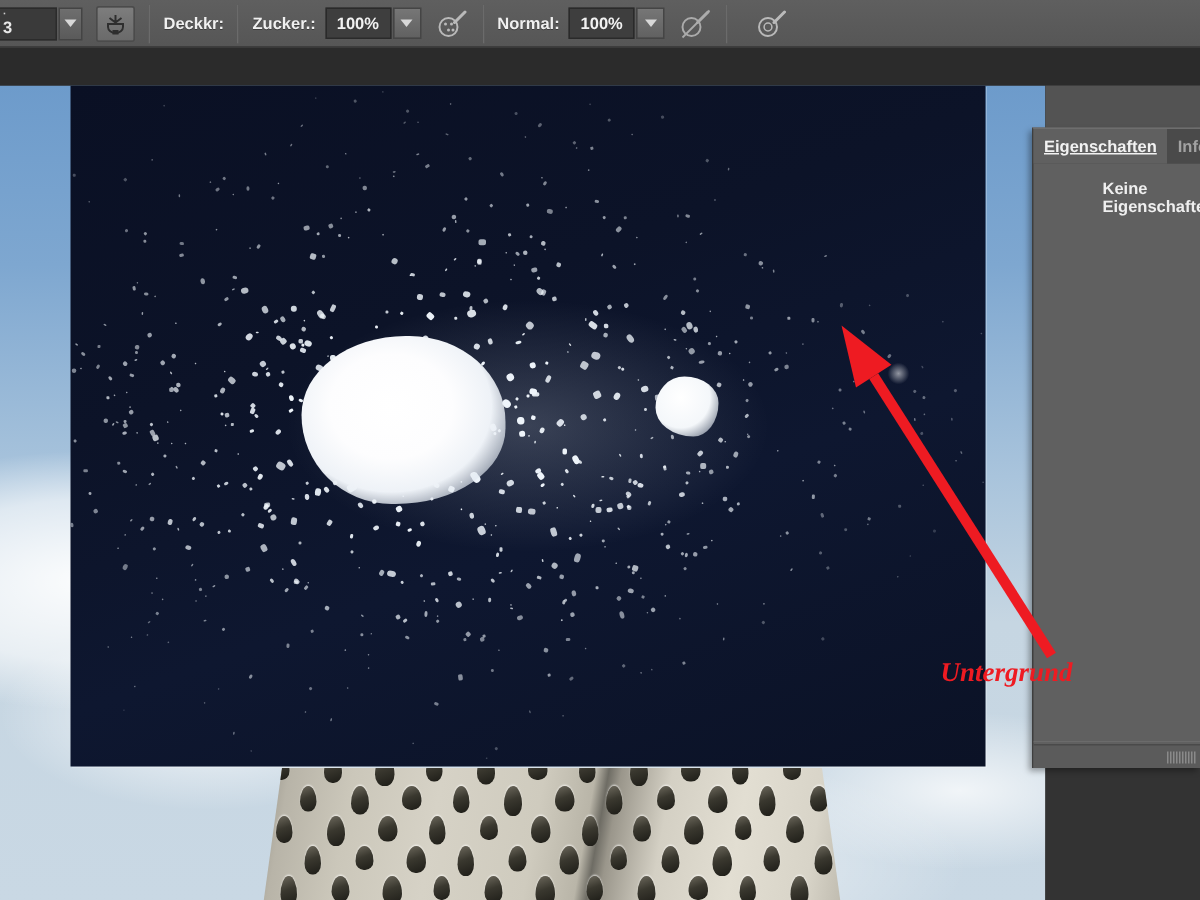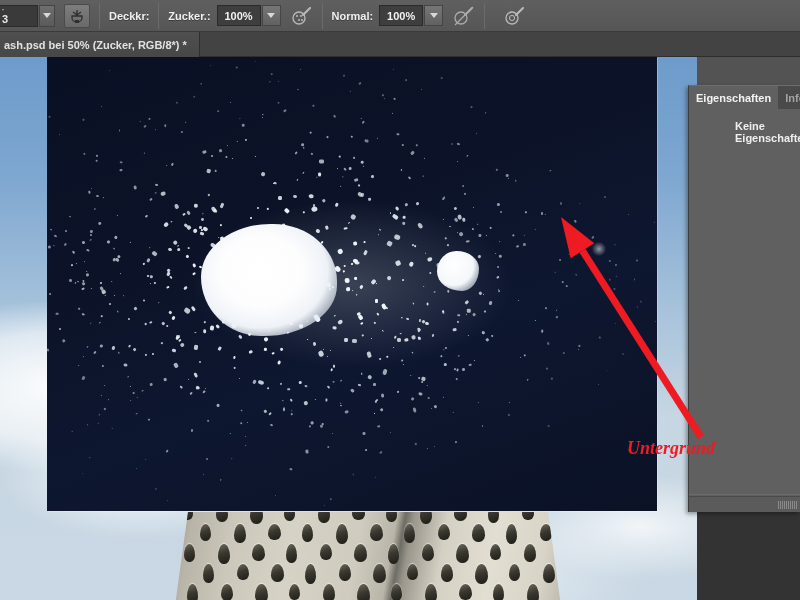--- a/index.html
+++ b/index.html
@@ -206,21 +206,21 @@
     background: #606060;
     border-left: 1px solid #3e3e3e; border-top: 1px solid #6e6e6e;
     box-shadow: -2px 2px 4px rgba(0,0,0,.35);
     display: flex; flex-direction: column;
   }
   .panel-tabs { display: flex; height: 23px; background: #4a4a4a; }
   .panel-tab {
     display: flex; align-items: center; justify-content: center;
     font-size: 11px; font-weight: bold; padding: 0 7px; height: 23px;
   }
-  .panel-tab.active { background: #606060; color: #f2f2f2; }
+  .panel-tab.active { background: #606060; color: #f2f2f2; text-decoration: underline; }
   .panel-tab.inactive { background: #4a4a4a; color: #a2a2a2; }
   .panel-body { flex: 1; position: relative; padding-left: 39px; }
   .panel-empty-text {
     font-size: 11px; font-weight: bold; color: #efefef;
     padding: 11px 0 0 7px;
   }
   .panel-divider {
     position: absolute; left: 0; right: 0; height: 1px; background: #4d4d4d;
     border-bottom: 1px solid #6b6b6b;
   }
@@ -294,25 +294,20 @@
 
     <div class="sep"></div>
 
     <svg class="air-icon" viewBox="0 0 22 22">
       <circle cx="8" cy="13" r="6" fill="none" stroke="#cfcfcf" stroke-width="1.3"></circle>
       <circle cx="8" cy="13" r="2.6" fill="none" stroke="#cfcfcf" stroke-width="1"></circle>
       <path d="M12 10 L19 3" stroke="#cfcfcf" stroke-width="2" stroke-linecap="round"></path>
     </svg>
   </div>
 
-  <div class="tab-bar">
-    <div class="doc-tab">
-      <span class="doc-tab-title">ash.psd bei 50% (Zucker, RGB/8*) *</span>
-    </div>
-  </div>
 
   <div class="canvas-wrap">
 
     <div class="sky"></div>
 
     <div class="grater">
       <div class="grater-body"></div>
       <div class="grater-holes" id="grater-holes">
           <i class="hole" style="left:14px;top:-8px;width:11px;height:16px"></i>
           <i class="hole" style="left:48px;top:-8px;width:12px;height:18px"></i>

